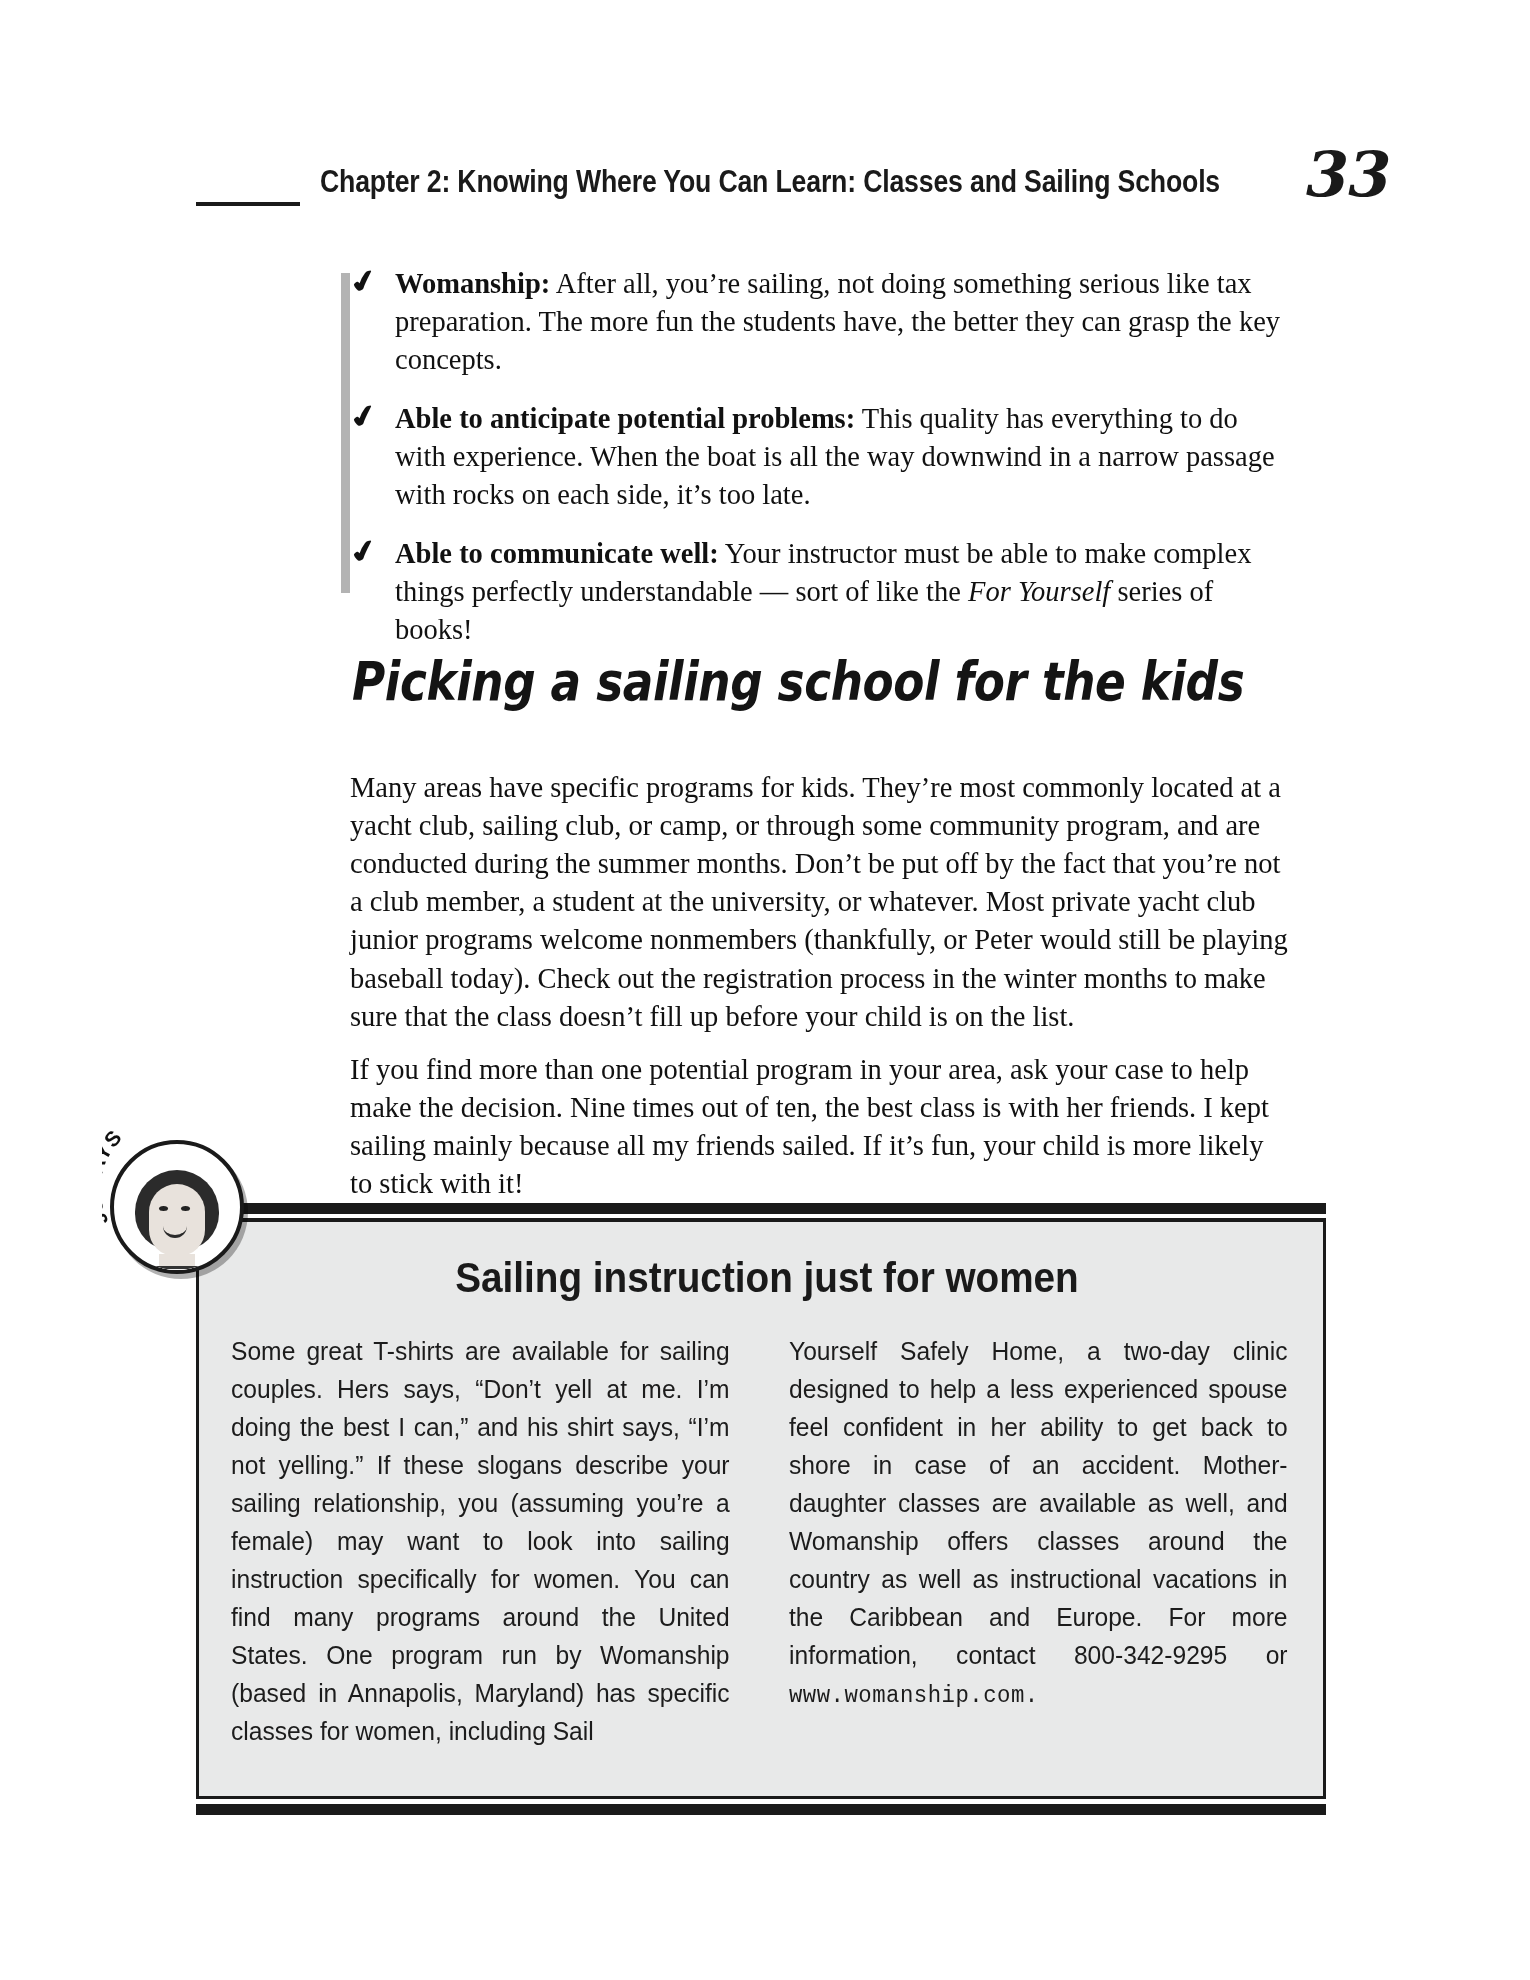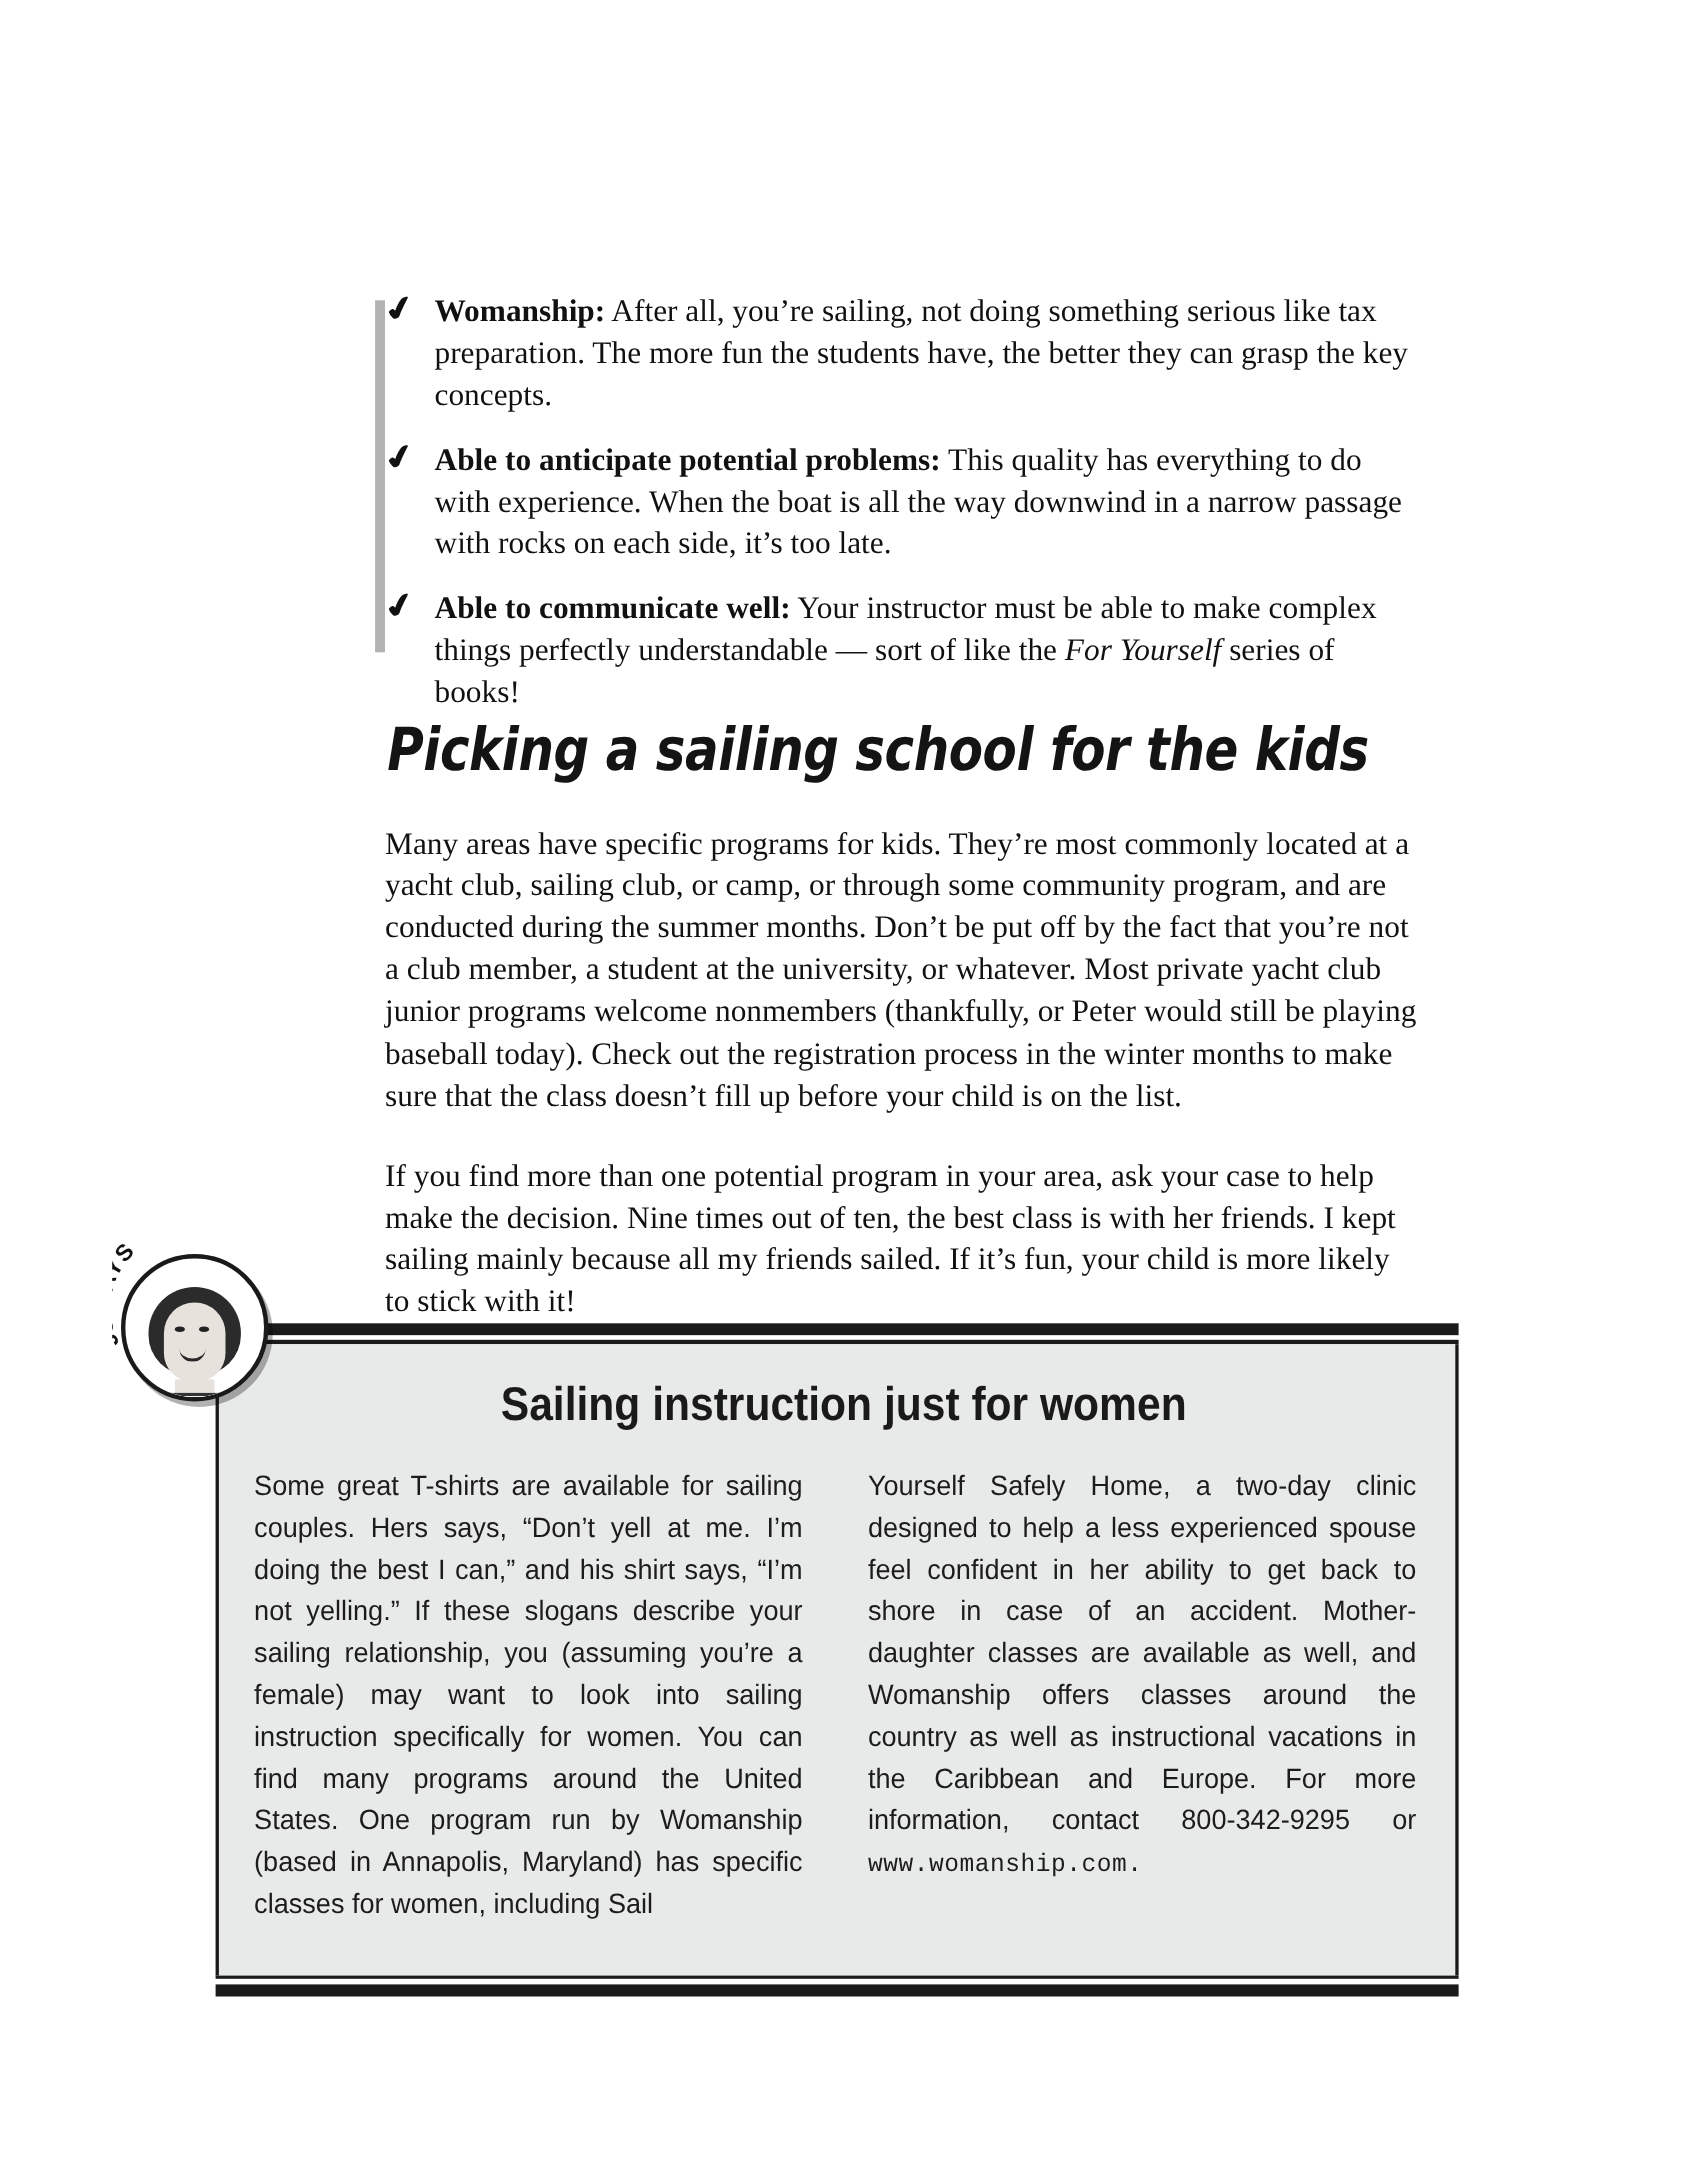--- a/index.html
+++ b/index.html
@@ -118,21 +118,21 @@
   
   .body-para {
     position: absolute;
     left: 350px;
     width: 940px;
     font-family: "Liberation Serif", serif;
     font-size: 28.5px;
     line-height: 38.2px;
     color: #111;
   }
-  #para-1 { top: 720px; }
+  #para-1 { top: 740px; }
   #para-2 { top: 1022px; }
 
   
   .jj-badge {
     position: absolute;
     left: 110px;
     top: 1140px;
     width: 138px;
     height: 138px;
     z-index: 6;
@@ -289,20 +289,25 @@
     font-family: "Liberation Mono", "DejaVu Sans Mono", monospace;
     font-size: 23px;
     letter-spacing: 0.5px;
   }
 </style>
 </head>
 <body>
 
 <div id="page">
 
+  <div class="header-row">
+    <div class="header-rule"></div>
+    <div class="header-title">Chapter 2: Knowing Where You Can Learn: Classes and Sailing Schools</div>
+    <div class="page-number">33</div>
+  </div>
 
   <div class="bullet-block">
     <div class="bullet-bar"></div>
 
     <div class="bullet-item">
       <span class="bullet-mark">✔</span>
       <b>Womanship:</b><span> After all, you’re sailing, not doing something serious like tax preparation. The more fun the students have, the better they can grasp the key concepts.</span>
     </div>
 
     <div class="bullet-item">

